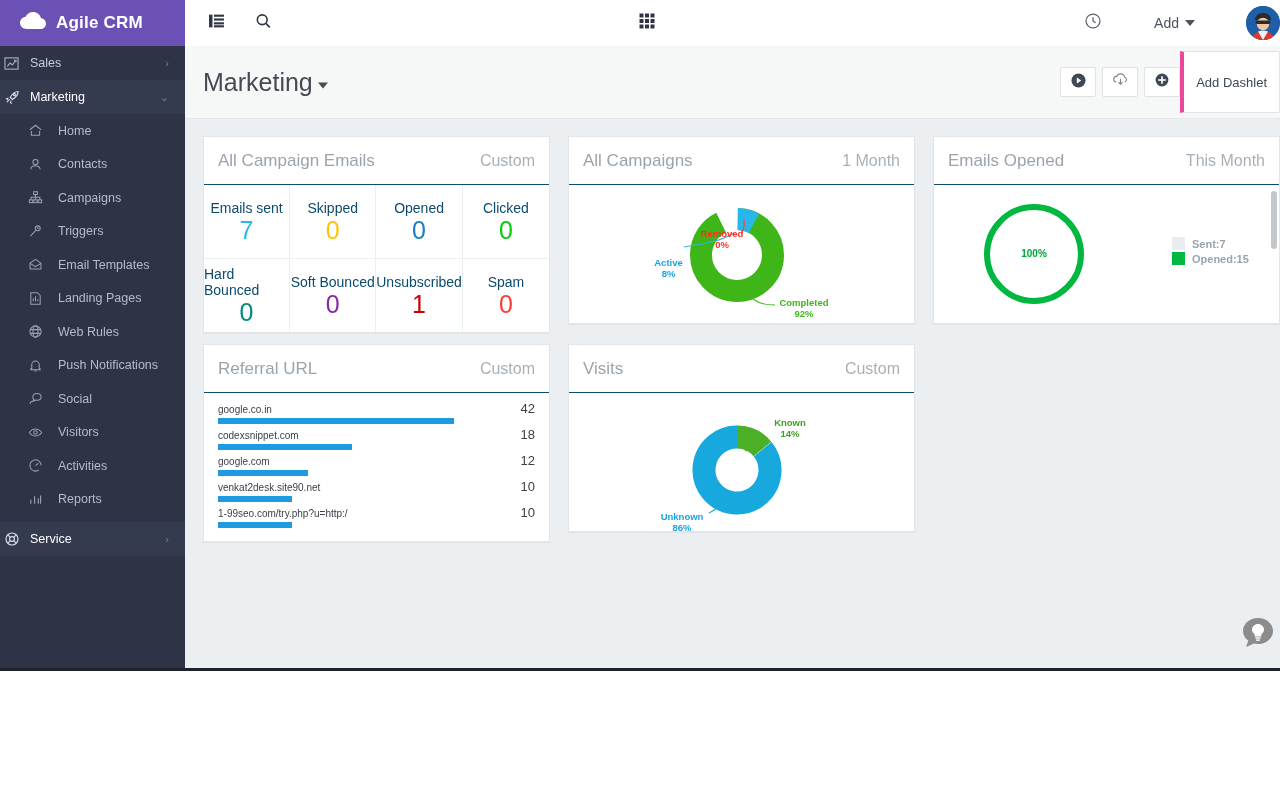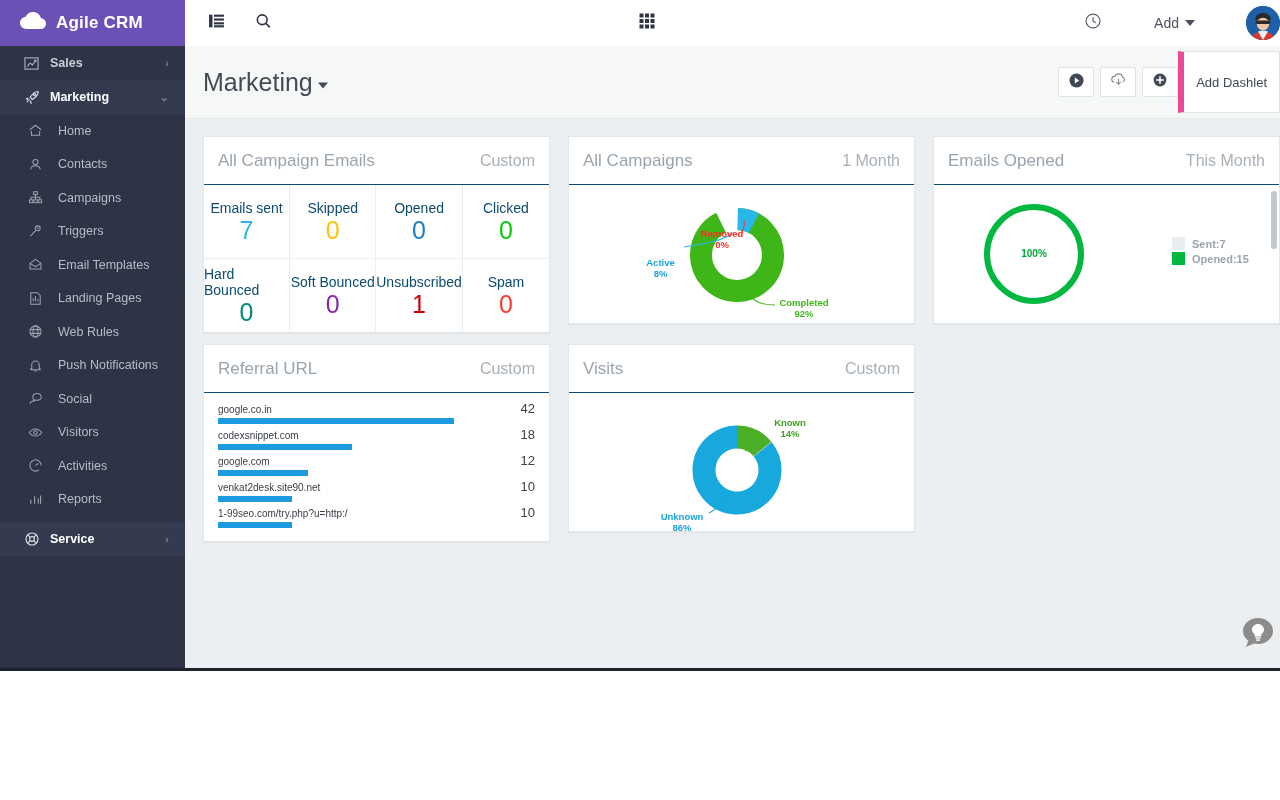--- a/index.html
+++ b/index.html
@@ -33,24 +33,24 @@
   }
   .brand-text {
     color: #fff; font-size: 17px; font-weight: bold;
     letter-spacing: .2px;
   }
   .cloud-ico { display: block; }
 
   .nav-group {
     display: flex; align-items: center;
     height: 34px;
-    padding-left: 24px;
+    padding-left: 4px;
     color: #c9cdd6;
     font-size: 12.5px;
-    font-weight: bold;
+    font-weight: normal;
     position: relative;
   }
   .nav-group .gi { width: 26px; display: flex; align-items: center; color: #aab0bd;}
   .nav-group.active { background: #343b4f; color: #ffffff; }
   .nav-group .chev {
     position: absolute; right: 16px; top: 50%; transform: translateY(-50%);
     color: #7b8292; font-size: 11px;
   }
   .nav-item {
     display: flex; align-items: center;
@@ -119,21 +119,21 @@
   .tool-btn {
     height: 28px; min-width: 34px;
     background: #fff;
     border: 1px solid #dfe3e6;
     display: flex; align-items: center; justify-content: center;
     color: #3f4854;
     margin-left: 6px;
     cursor: pointer;
     border-radius: 2px;
   }
-  .tool-btn.txt { padding: 16px 12px; font-size: 13px; border-left: 6px solid #ec4899; margin-left:0; border-radius:0 2px 2px 0;}
+  .tool-btn.txt { padding: 16px 12px; font-size: 13px; border-left: 4px solid #ec4899; margin-left:0; border-radius:0 2px 2px 0;}
   .tool-btn.joinl { border-radius: 2px 0 0 2px; margin-left:6px;}
 
   
   .content { position: absolute; left: 185px; top: 118px; width: 1095px; height: 550px; }
 
   .card {
     position: absolute;
     background: #fff;
     border: 1px solid #e2e6e8;
     box-shadow: 0 1px 1px rgba(0,0,0,.04);
@@ -498,21 +498,21 @@
           </g>
 
           <path d="M175 35 C176 43, 174 46, 172.5 49" fill="none" stroke="#ff4136" stroke-width="1.1"></path>
           <path d="M115 78 C140 74, 152 72, 165 64" fill="none" stroke="#29b7ea" stroke-width="1.1" transform="translate(0,-16)"></path>
           <path d="M180 108 C184 118, 195 120, 206 120" fill="none" stroke="#3fb618" stroke-width="1.1"></path>
         </svg>
         <div class="lbl" style="left:118px; top:43px; width:70px; color:#ff2d20;">
           <span>Removed</span><br>
           <span>0%</span>
         </div>
-        <div class="lbl" style="left:64px; top:72px; width:55px; color:#1ba3e0;">
+        <div class="lbl" style="left:72px; top:72px; width:55px; color:#1ba3e0;">
           <span>Active</span><br>
           <span>8%</span>
         </div>
         <div class="lbl" style="left:195px; top:150px; width:80px; color:#3fb618; top:152px;"></div>
         <div class="lbl" style="left:192px; top:112px; width:86px; color:#3fb618;">
           <span>Completed</span><br>
           <span>92%</span>
         </div>
       </div>
     </div>

